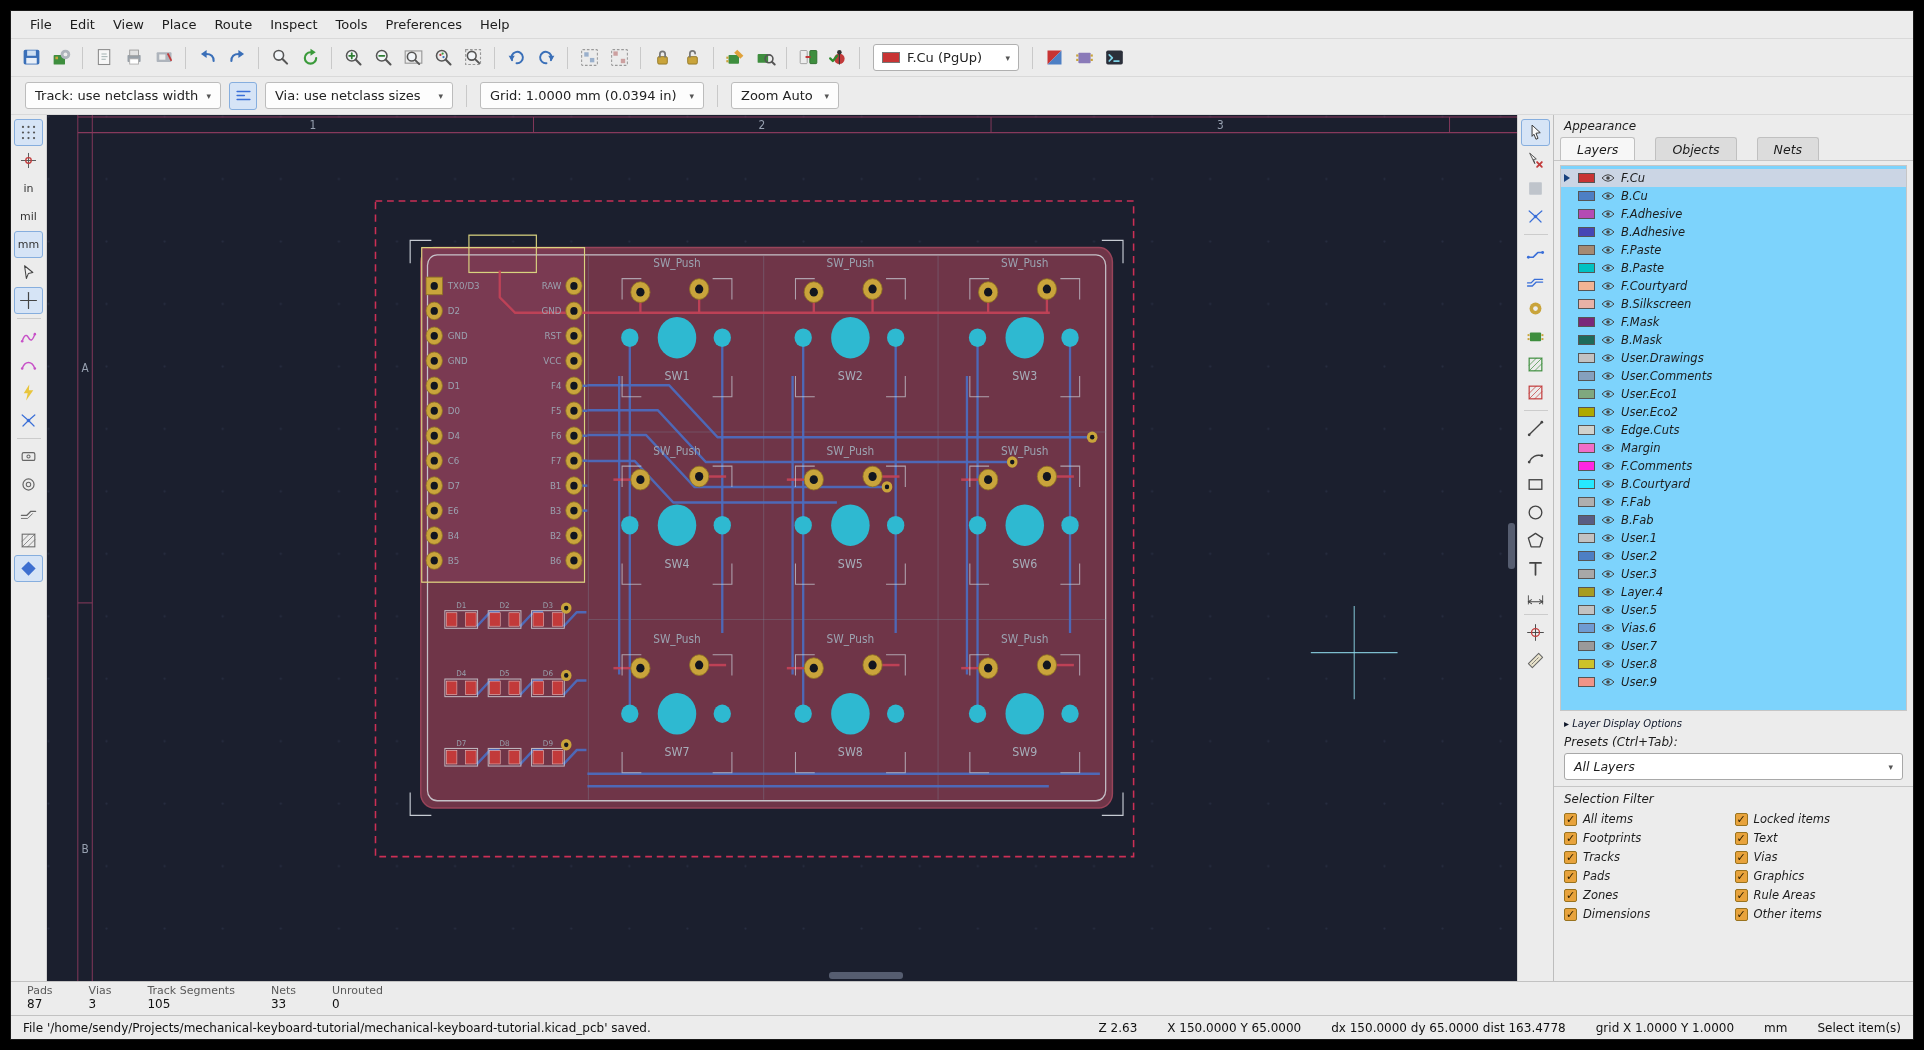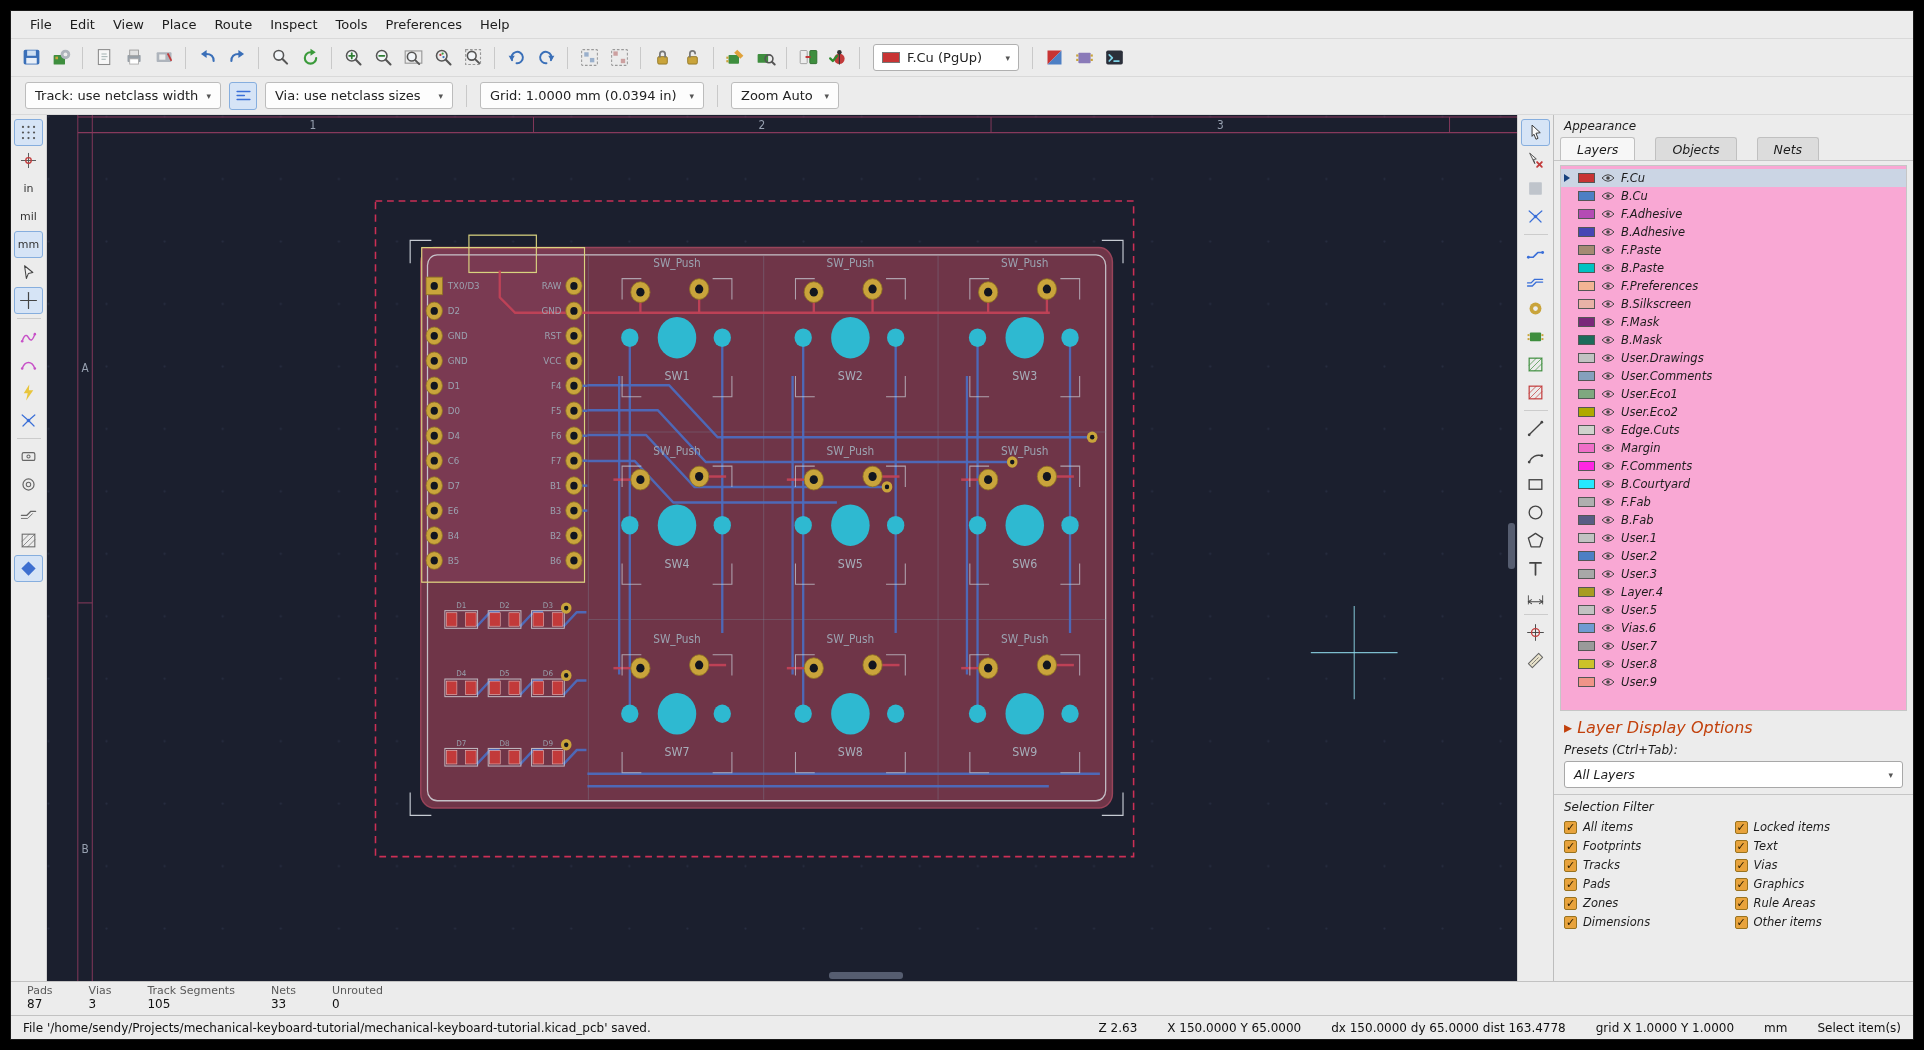--- a/index.html
+++ b/index.html
@@ -43,28 +43,28 @@
   .canvas-svg svg { display:block; width:100%; height:100%; }
   .h-thumb { position:absolute; bottom:2px; left:782px; width:74px; height:7px; border-radius:3px; background:#565D70; }
   .v-thumb { position:absolute; right:2px; top:408px; width:7px; height:46px; border-radius:3px; background:#565D70; }
 
   
   .panel { width:360px; flex:none; background:#ececec; border-left:1px solid #bdbdbd; display:flex; flex-direction:column; font-size:12px; color:#1c1c1c; overflow:hidden;font-style:italic; }
   .panel-title { padding:4px 10px 2px; font-size:12px; }
   .tabs { display:flex; padding:2px 6px 0; gap:20px; border-bottom:1px solid #c6c6c6; }
   .tab { padding:4px 16px 3px; background:#dcdcdc; border:1px solid #c0c0c0; border-bottom:none; border-radius:3px 3px 0 0; font-size:12.5px; }
   .tab.active { background:#f7f7f7; }
-  .layers { background:#f9a8d4; border:1px solid #c6c6c6; margin:4px 6px 2px; height:546px; overflow:hidden; padding-top:3px; }
+  .layers { background:#7dd3fc; border:1px solid #c6c6c6; margin:4px 6px 2px; height:546px; overflow:hidden; padding-top:3px; }
   .lrow { height:18px; display:flex; align-items:center; gap:6px; padding-left:3px; }
   .lrow.selected { background:#CBD5E4; }
   .cur { width:8px; flex:none; }
   .cur.on { width:0; height:0; border-left:6px solid #17417E; border-top:4px solid transparent; border-bottom:4px solid transparent; margin-right:2px; }
   .lswatch { width:17px; height:10px; border:1px solid #555; flex:none; }
   .lname { font-size:11.5px; white-space:nowrap; }
-  .ldo { color:#c2410c; padding:5px 10px 3px; font-size:16px; }
+  .ldo { color:#0f172a; padding:5px 10px 3px; font-size:10px; }
   .ldo-arrow::before { content:"▸ "; }
   .presets-label { padding:3px 10px 1px; font-size:12px; }
   .combo.presets { margin:3px 10px 6px; background:#fff; border:1px solid #a8a8a8; border-radius:3px; height:27px; display:flex; align-items:center; justify-content:space-between; padding:0 9px; font-size:12.5px; }
   .sf-title { border-top:1px solid #c6c6c6; padding:5px 10px 2px; font-size:12px; }
   .checks { display:grid; grid-template-columns:1fr 1fr; gap:5px 2px; padding:4px 10px 6px; }
   .check { display:flex; align-items:center; gap:6px; font-size:11.5px; white-space:nowrap; }
   .box { width:13px; height:13px; flex:none; background:#E8A33C; border:1px solid #99731F; border-radius:2px; color:#2a1c00; font-size:11px; line-height:12px; text-align:center; }
 
   
   .counts-bar { height:34px; flex:none; background:#ececec; border-top:1px solid #c2c2c2; display:flex; align-items:center; padding-left:16px; }
@@ -1048,21 +1048,21 @@
           </div>
           <div class="lrow">
             <span class="cur"></span>
             <span class="lswatch" style="background: rgb(242, 180, 148);"></span>
             <span style="display: flex;">
               <svg width="14" height="10" viewBox="0 0 14 10">
                 <path d="M1 5 Q7 -1.5 13 5 Q7 11.5 1 5 Z" fill="none" stroke="#444" stroke-width="1"></path>
                 <circle cx="7" cy="5" r="1.8" fill="#444"></circle>
               </svg>
             </span>
-            <span class="lname">F.Preferences</span>
+            <span class="lname">F.Courtyard</span>
           </div>
           <div class="lrow">
             <span class="cur"></span>
             <span class="lswatch" style="background: rgb(232, 178, 167);"></span>
             <span style="display: flex;">
               <svg width="14" height="10" viewBox="0 0 14 10">
                 <path d="M1 5 Q7 -1.5 13 5 Q7 11.5 1 5 Z" fill="none" stroke="#444" stroke-width="1"></path>
                 <circle cx="7" cy="5" r="1.8" fill="#444"></circle>
               </svg>
             </span>

